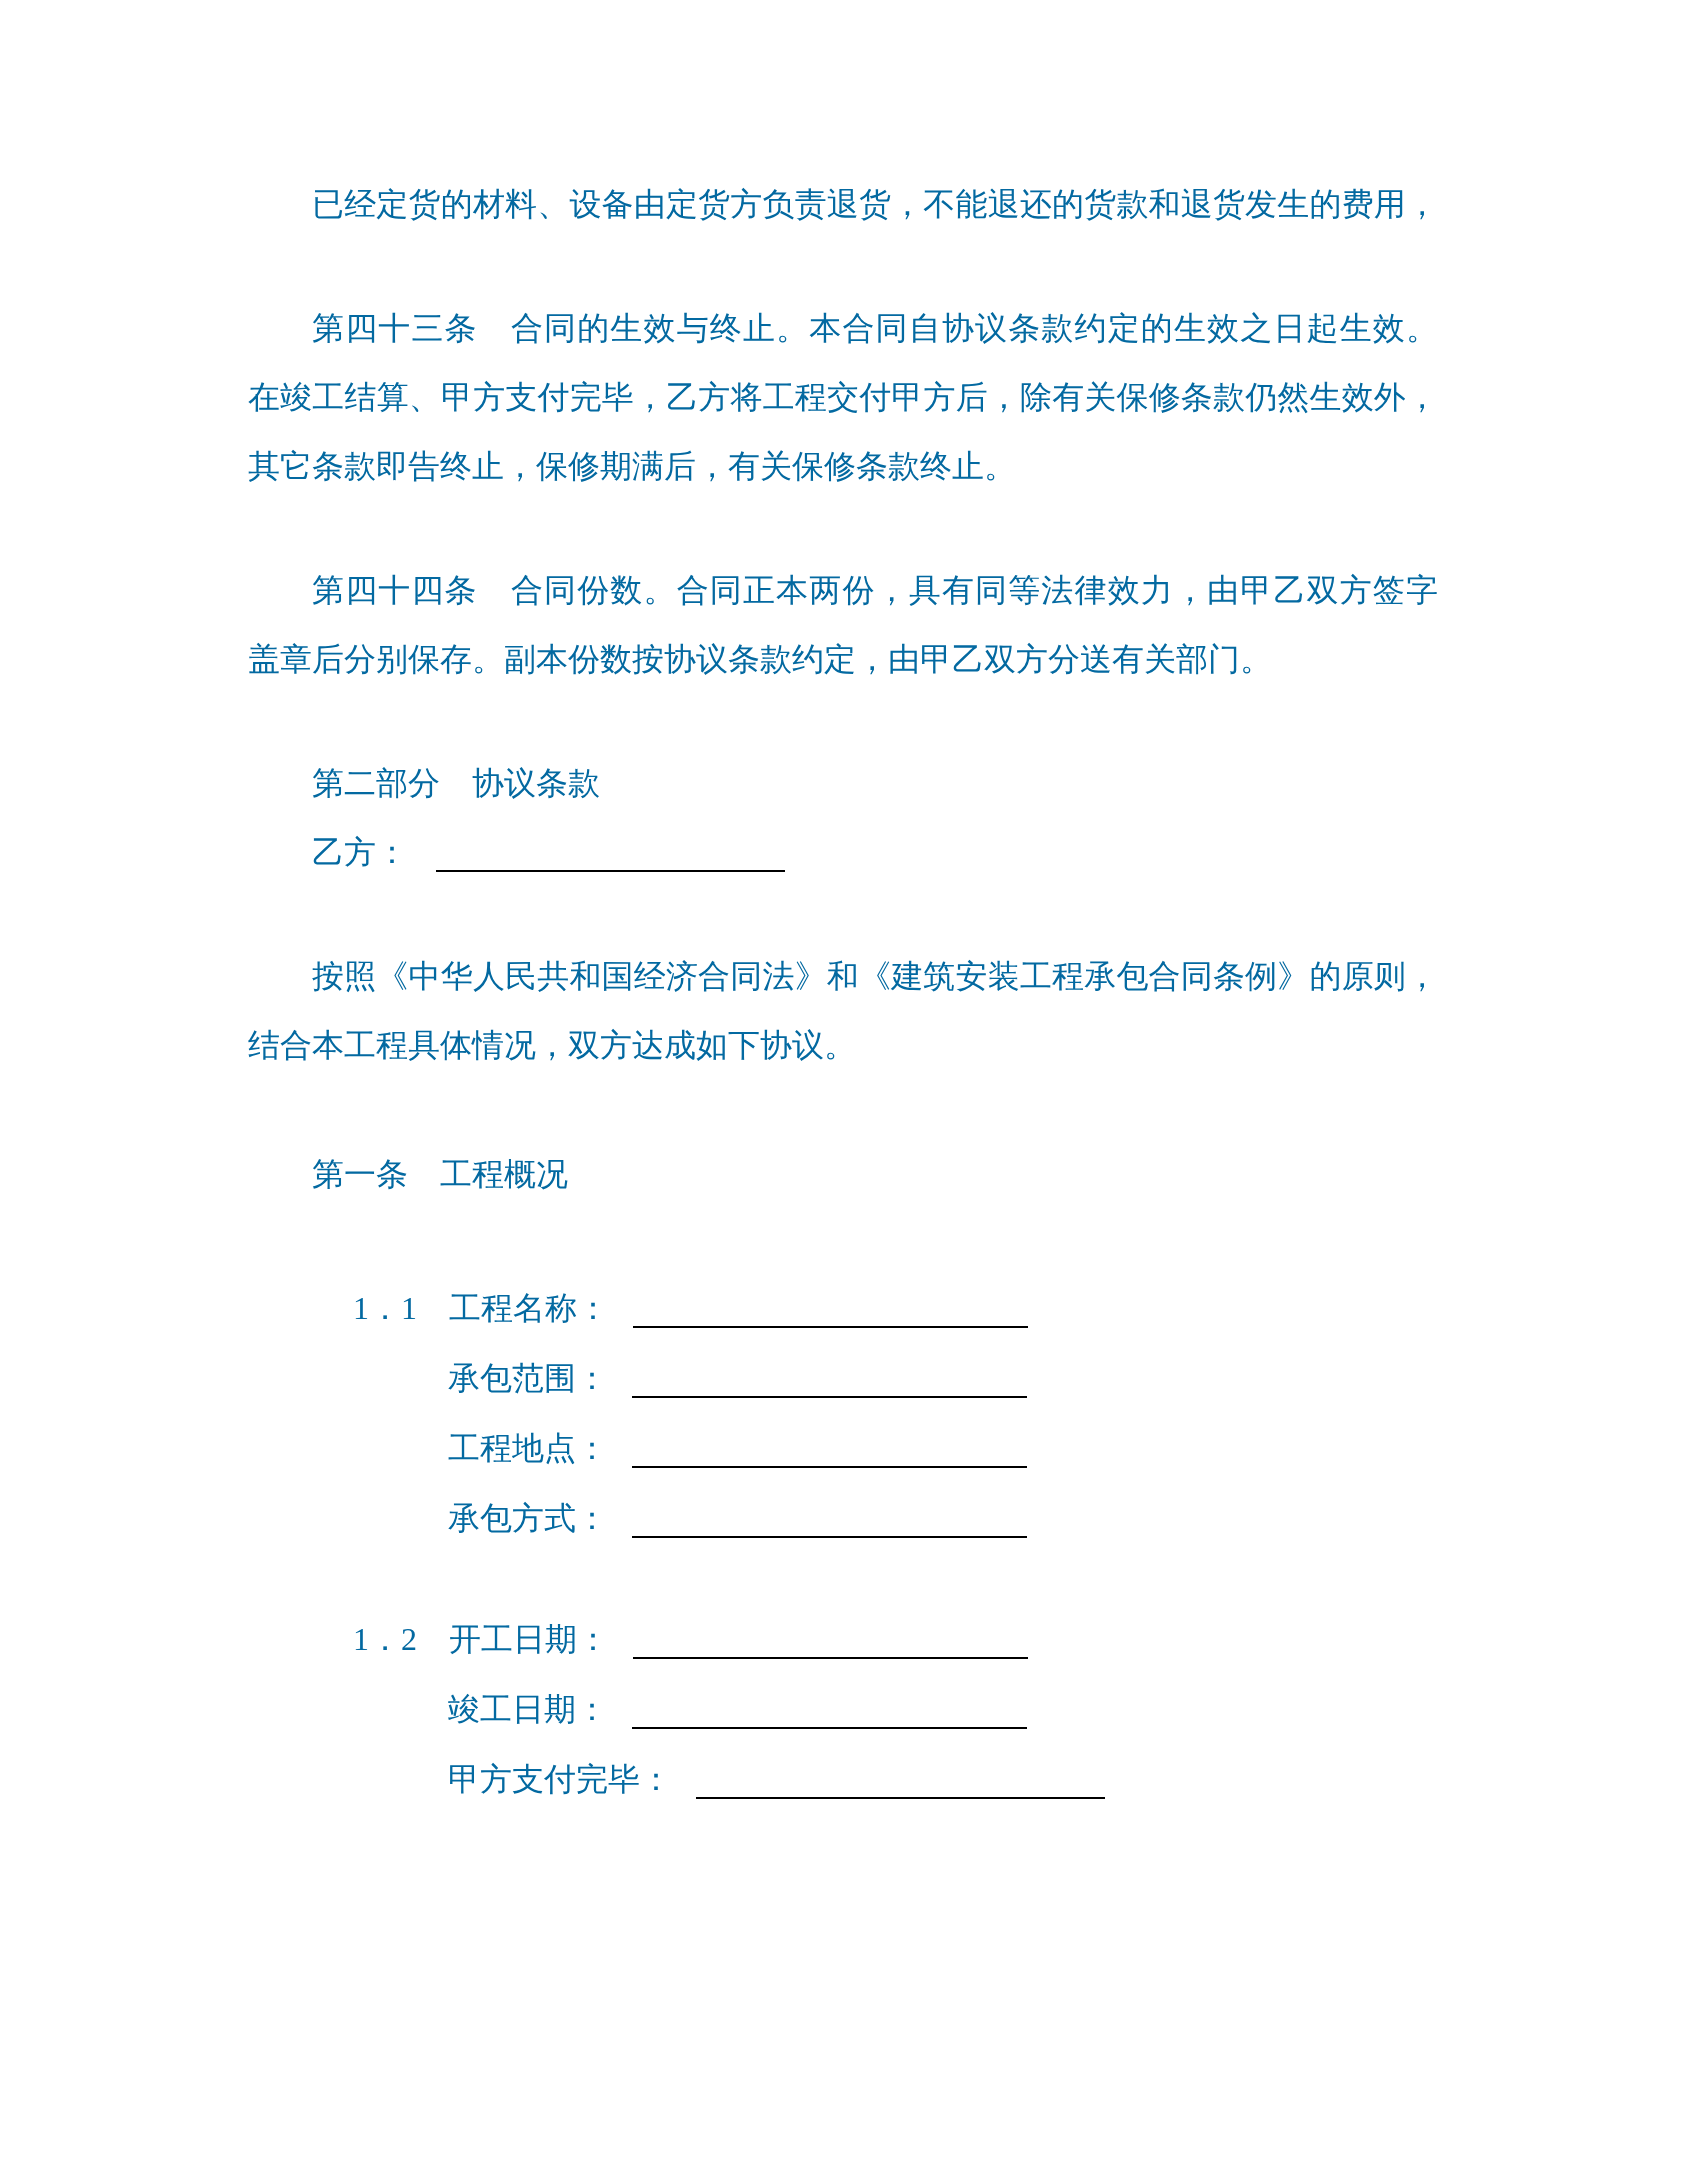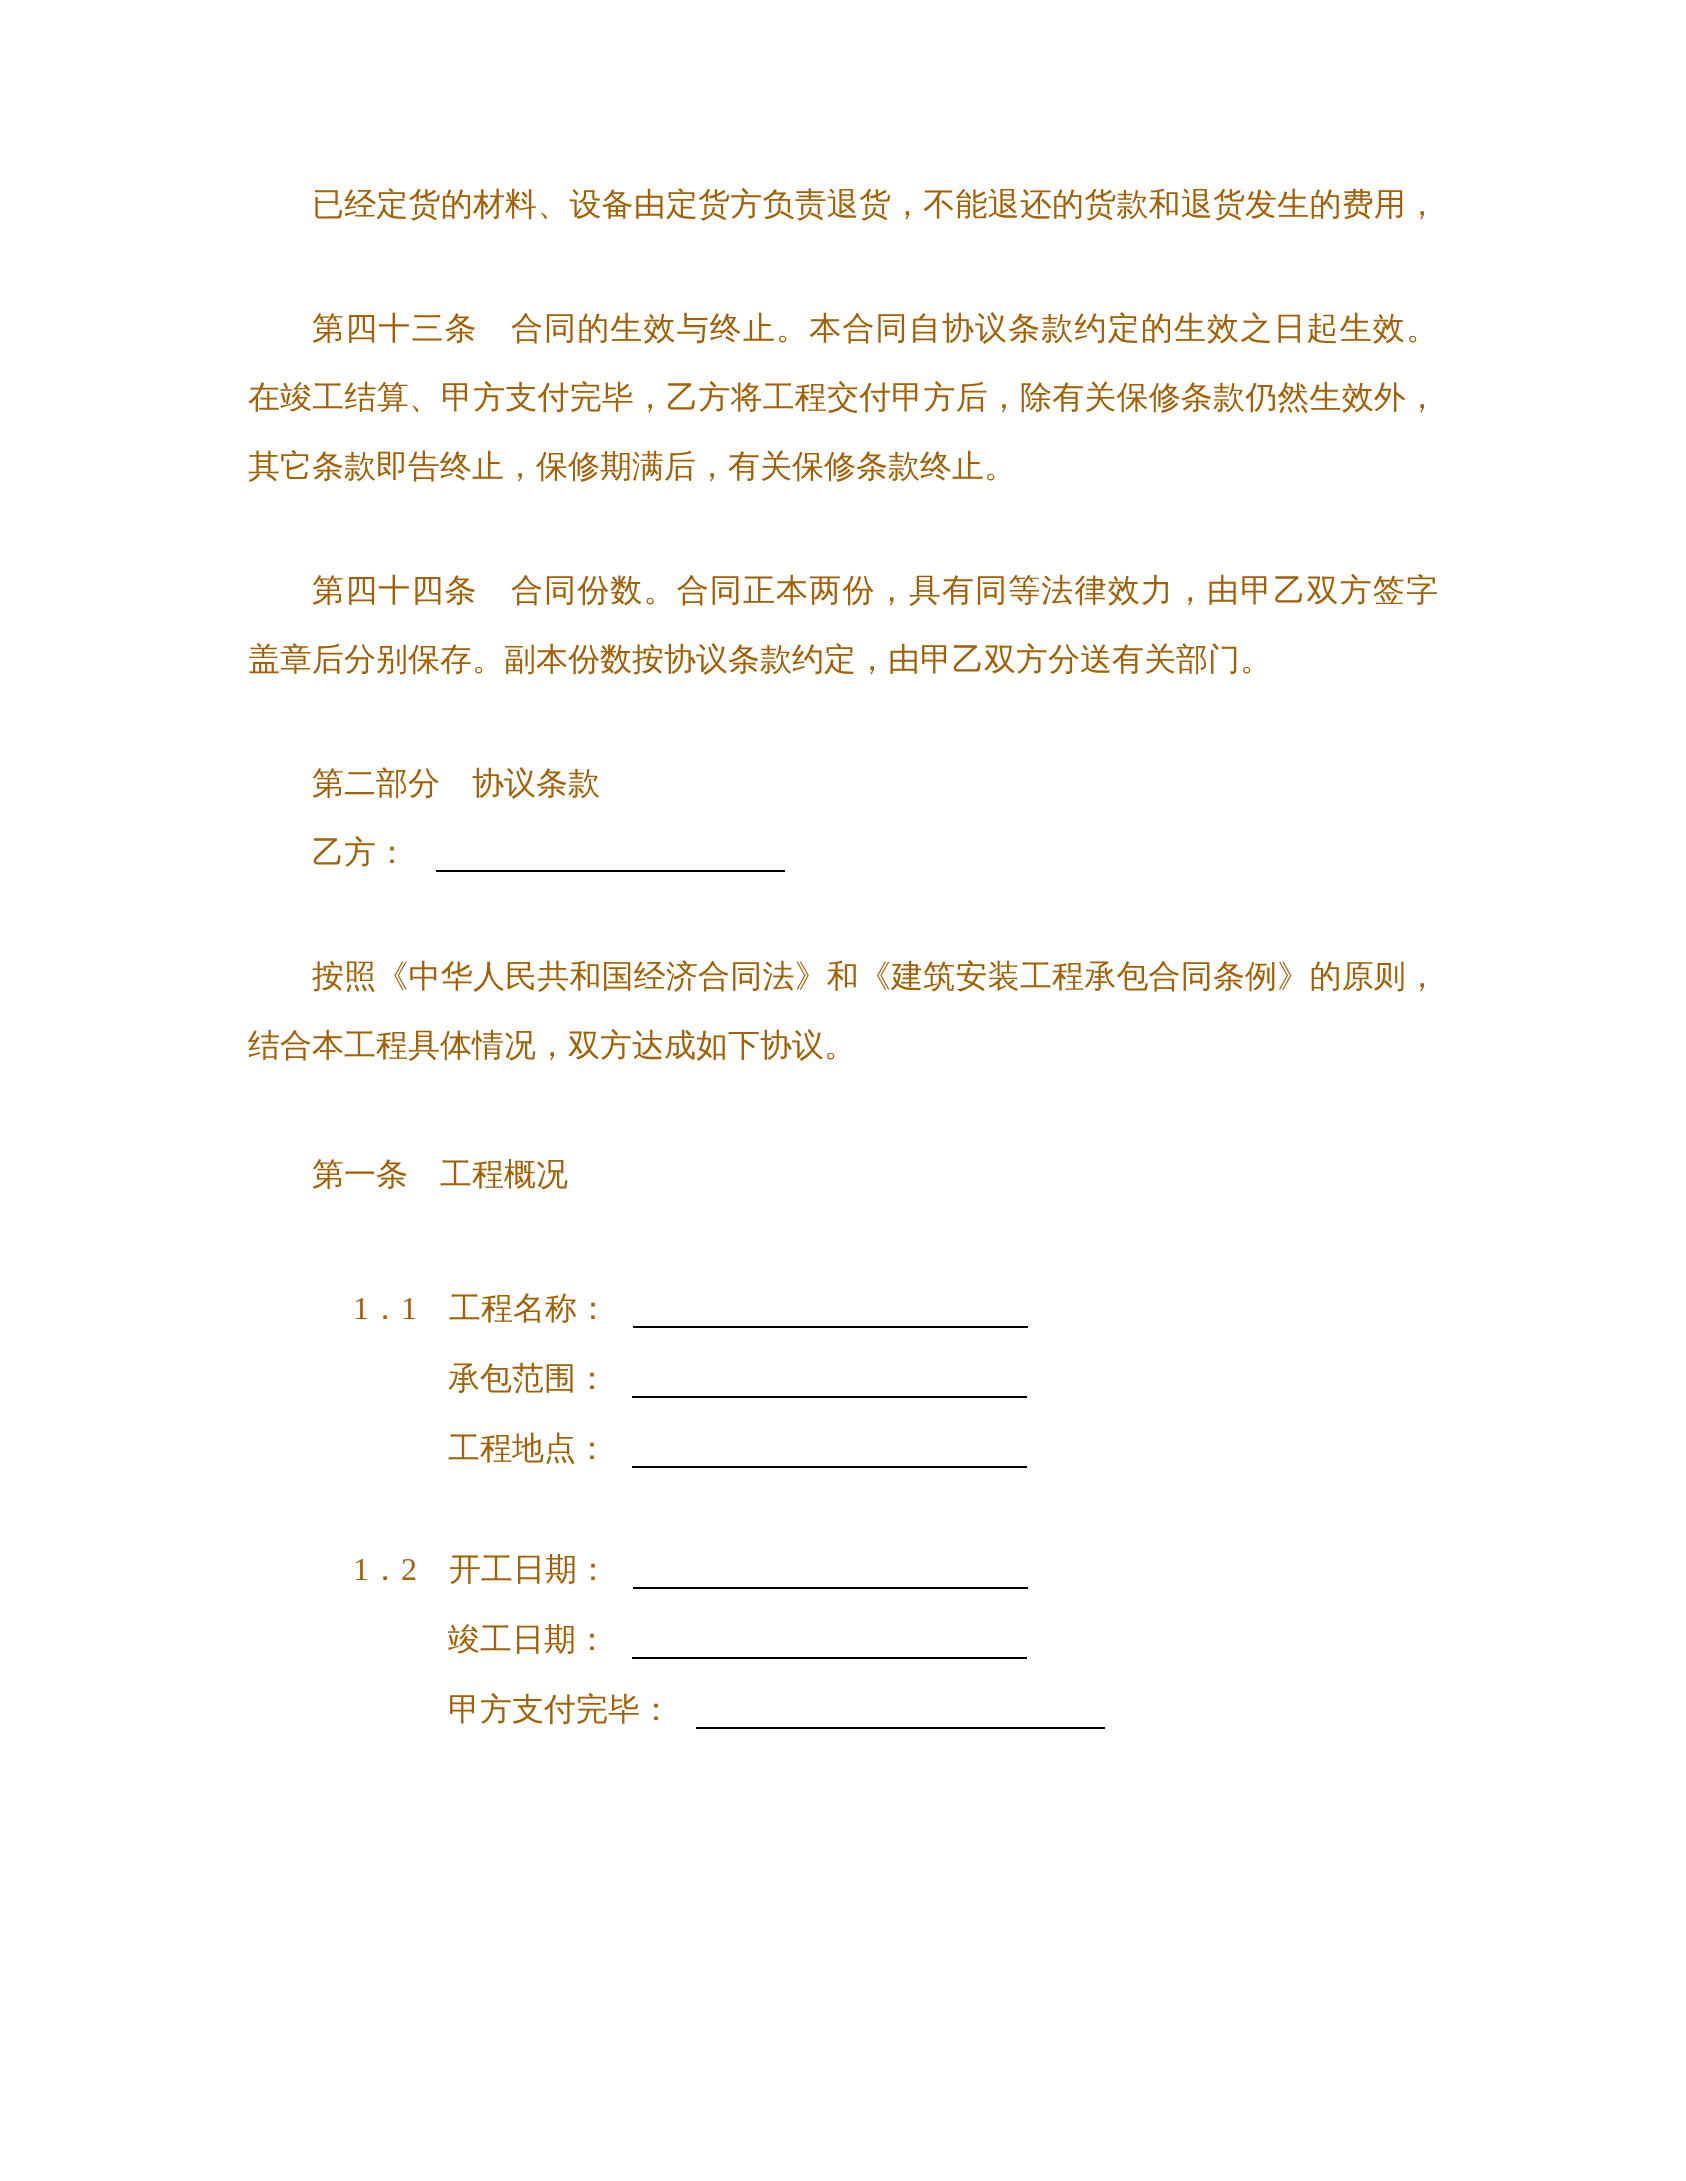--- a/index.html
+++ b/index.html
@@ -1,19 +1,19 @@
 <!DOCTYPE html>
 <html style="font-size:14.7px"><head>
 <meta charset="utf-8">
 <style>
   html,body{margin:0;padding:0;background:#ffffff;}
   .page{
     position:relative;
     width:1686px;height:2182px;
-    background:#ffffff;color:#a16207;
+    background:#ffffff;color:#0369a1;
     font-family:"Liberation Serif","DejaVu Serif",serif;
     font-size:32px;
     overflow:hidden;
   }
   .content{position:absolute;left:248px;top:170px;width:1190px;}
   .line{line-height:69px;}
   .fill{text-align:justify;text-align-last:justify;}
   .indent{text-indent:64px;}
   .gap55{margin-top:51px;}
   .gap60{margin-top:55px;}
@@ -71,20 +71,23 @@
     <div class="gap70">
       <div class="field-row sec-row">
         <span class="sec-num">1．1</span><span>工程名称：</span><span class="blank blank-field"></span>
       </div>
       <div class="field-row sec-row cont">
         <span>承包范围：</span><span class="blank blank-field"></span>
       </div>
       <div class="field-row sec-row cont">
         <span>工程地点：</span><span class="blank blank-field"></span>
       </div>
+      <div class="field-row sec-row cont">
+        <span>承包方式：</span><span class="blank blank-field"></span>
+      </div>
     </div>
 
     <div class="gap55">
       <div class="field-row sec-row">
         <span class="sec-num">1．2</span><span>开工日期：</span><span class="blank blank-field"></span>
       </div>
       <div class="field-row sec-row cont">
         <span>竣工日期：</span><span class="blank blank-field"></span>
       </div>
       <div class="field-row sec-row cont">

